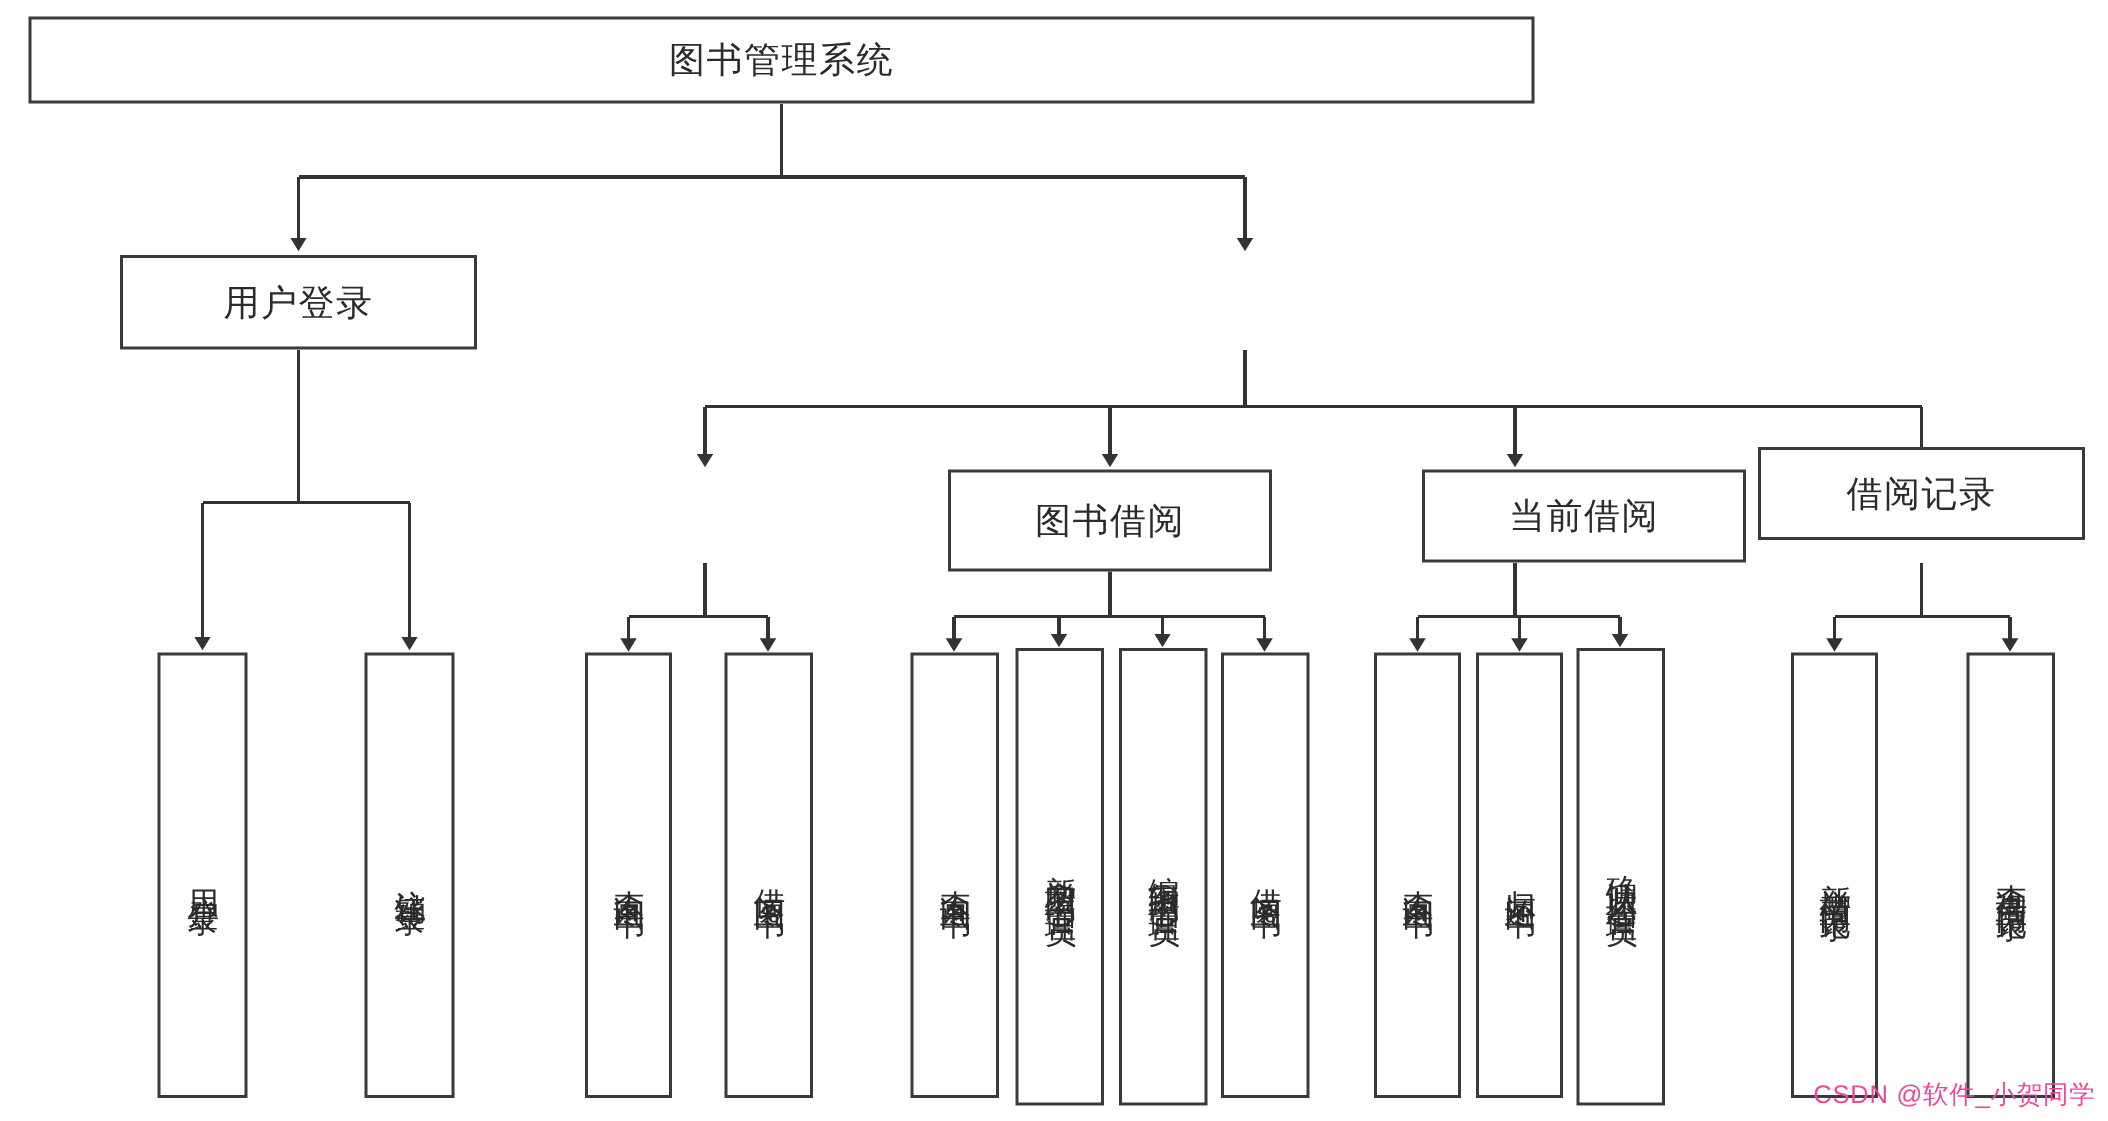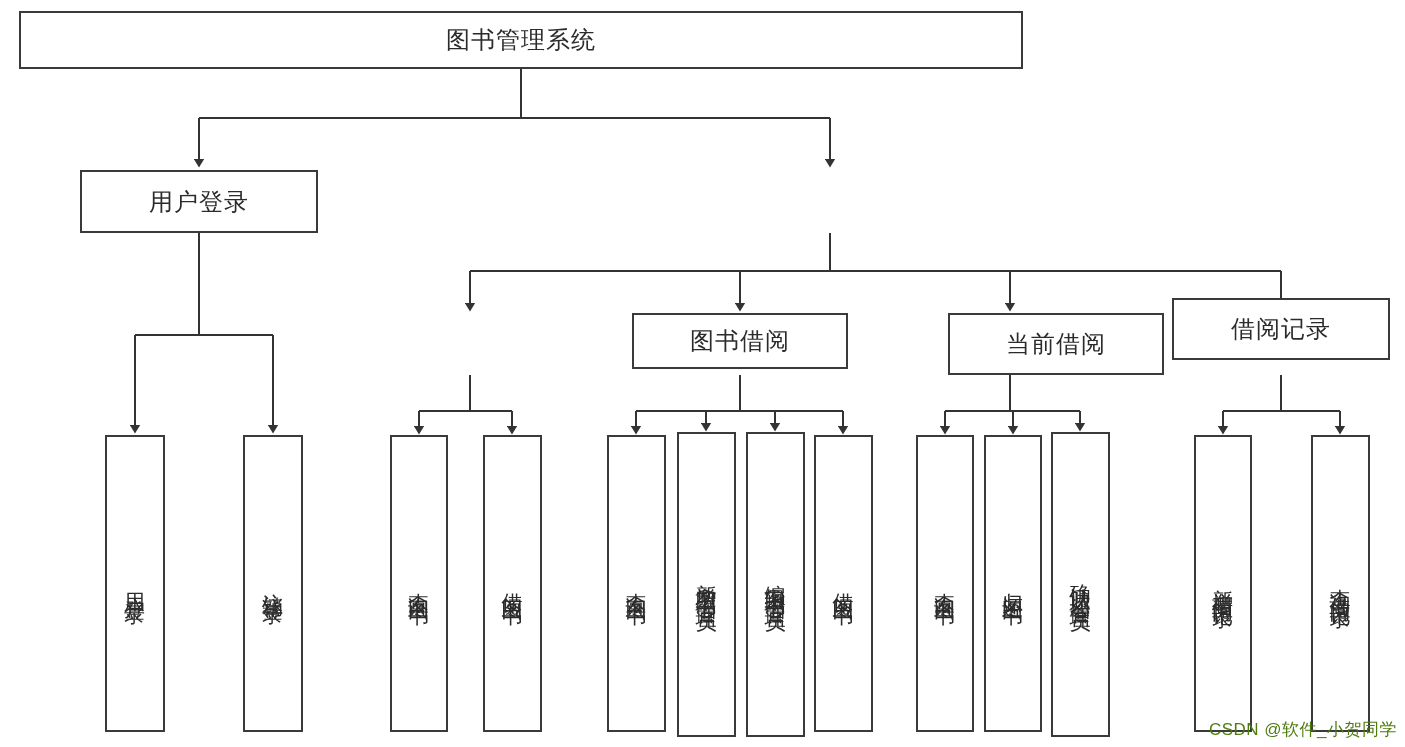--- a/index.html
+++ b/index.html
@@ -50,21 +50,21 @@
     white-space: nowrap;
   }
   .node.horiz .htext {
     white-space: nowrap;
   }
   #watermark {
     position: absolute;
     right: 8px;
     bottom: 6px;
     font-size: 17px;
-    color: #4d7c0f;
+    color: #ec4899;
     letter-spacing: 0.5px;
     white-space: nowrap;
   }
 </style>
 </head>
 <body>
 
 <div id="canvas">
 
   <svg id="edges" viewBox="0 0 1405 747" xmlns="http://www.w3.org/2000/svg">
@@ -121,21 +121,21 @@
   </svg>
 
   <div class="node horiz" style="left:19px; top:11px; width:1004px; height:58px;">
     <span class="htext">图书管理系统</span>
   </div>
 
   <div class="node horiz" style="left:80px; top:170px; width:238px; height:63px;">
     <span class="htext">用户登录</span>
   </div>
 
-  <div class="node horiz" style="left:632px; top:313px; width:216px; height:56px;">
+  <div class="node horiz" style="left:632px; top:313px; width:216px; height:68px;">
     <span class="htext">图书借阅</span>
   </div>
   <div class="node horiz" style="left:948px; top:313px; width:216px; height:62px;">
     <span class="htext">当前借阅</span>
   </div>
   <div class="node horiz" style="left:1172px; top:298px; width:218px; height:62px;">
     <span class="htext">借阅记录</span>
   </div>
 
   <div class="node vert" style="left:105px; top:435px; width:60px; height:297px;">

